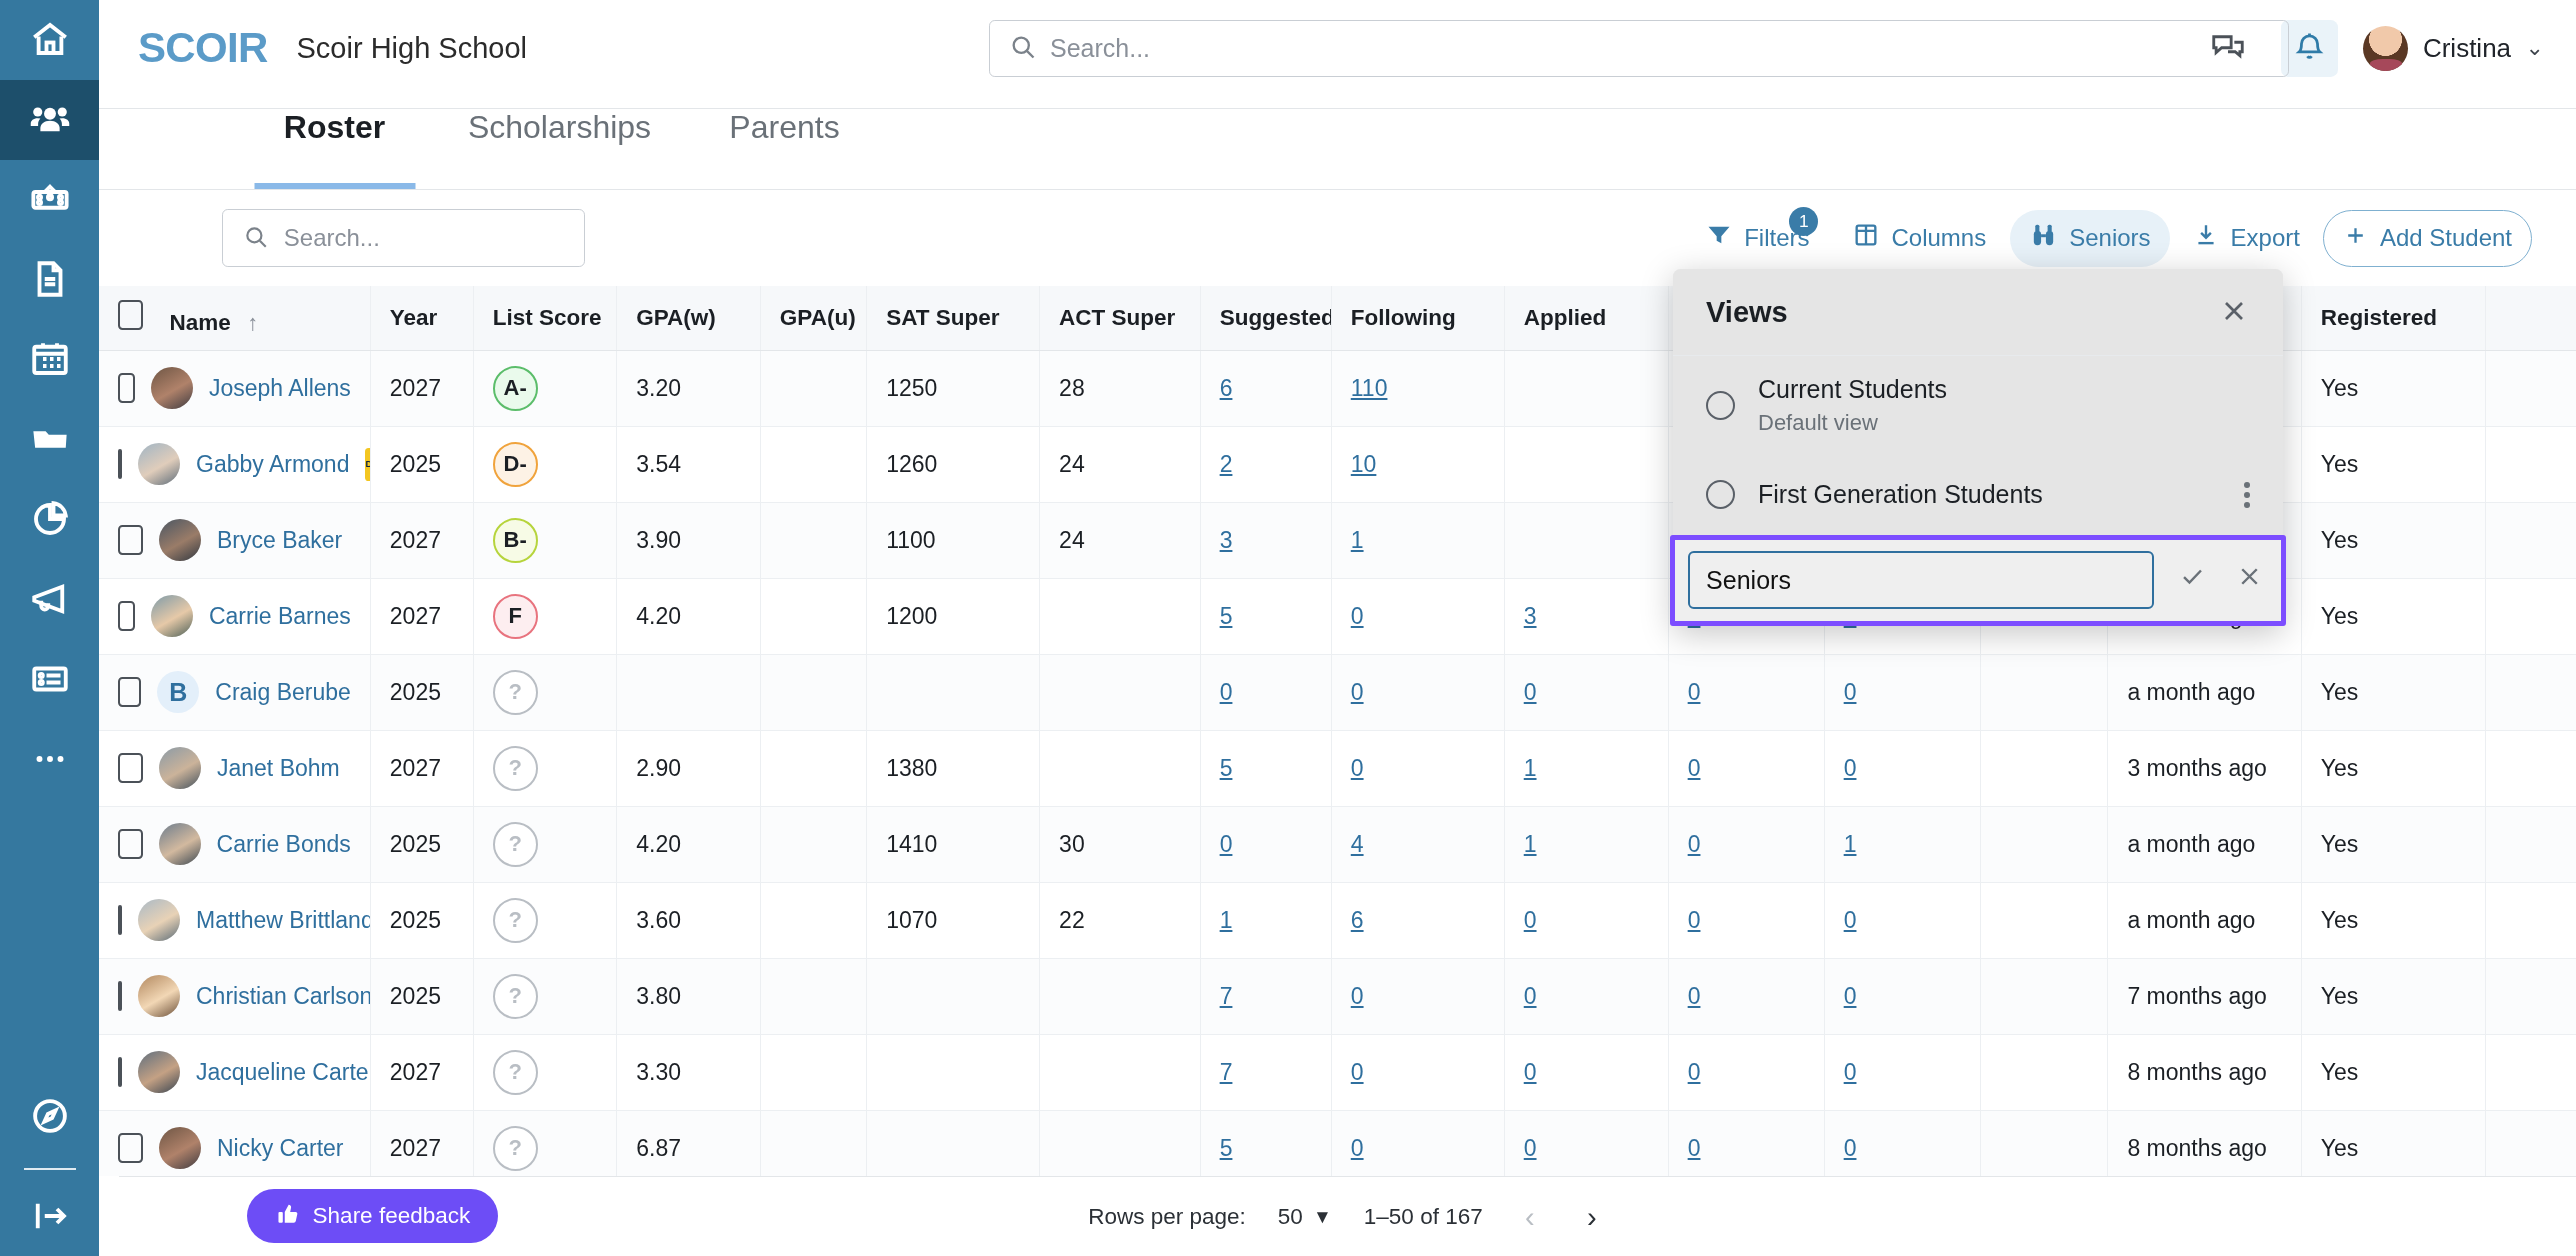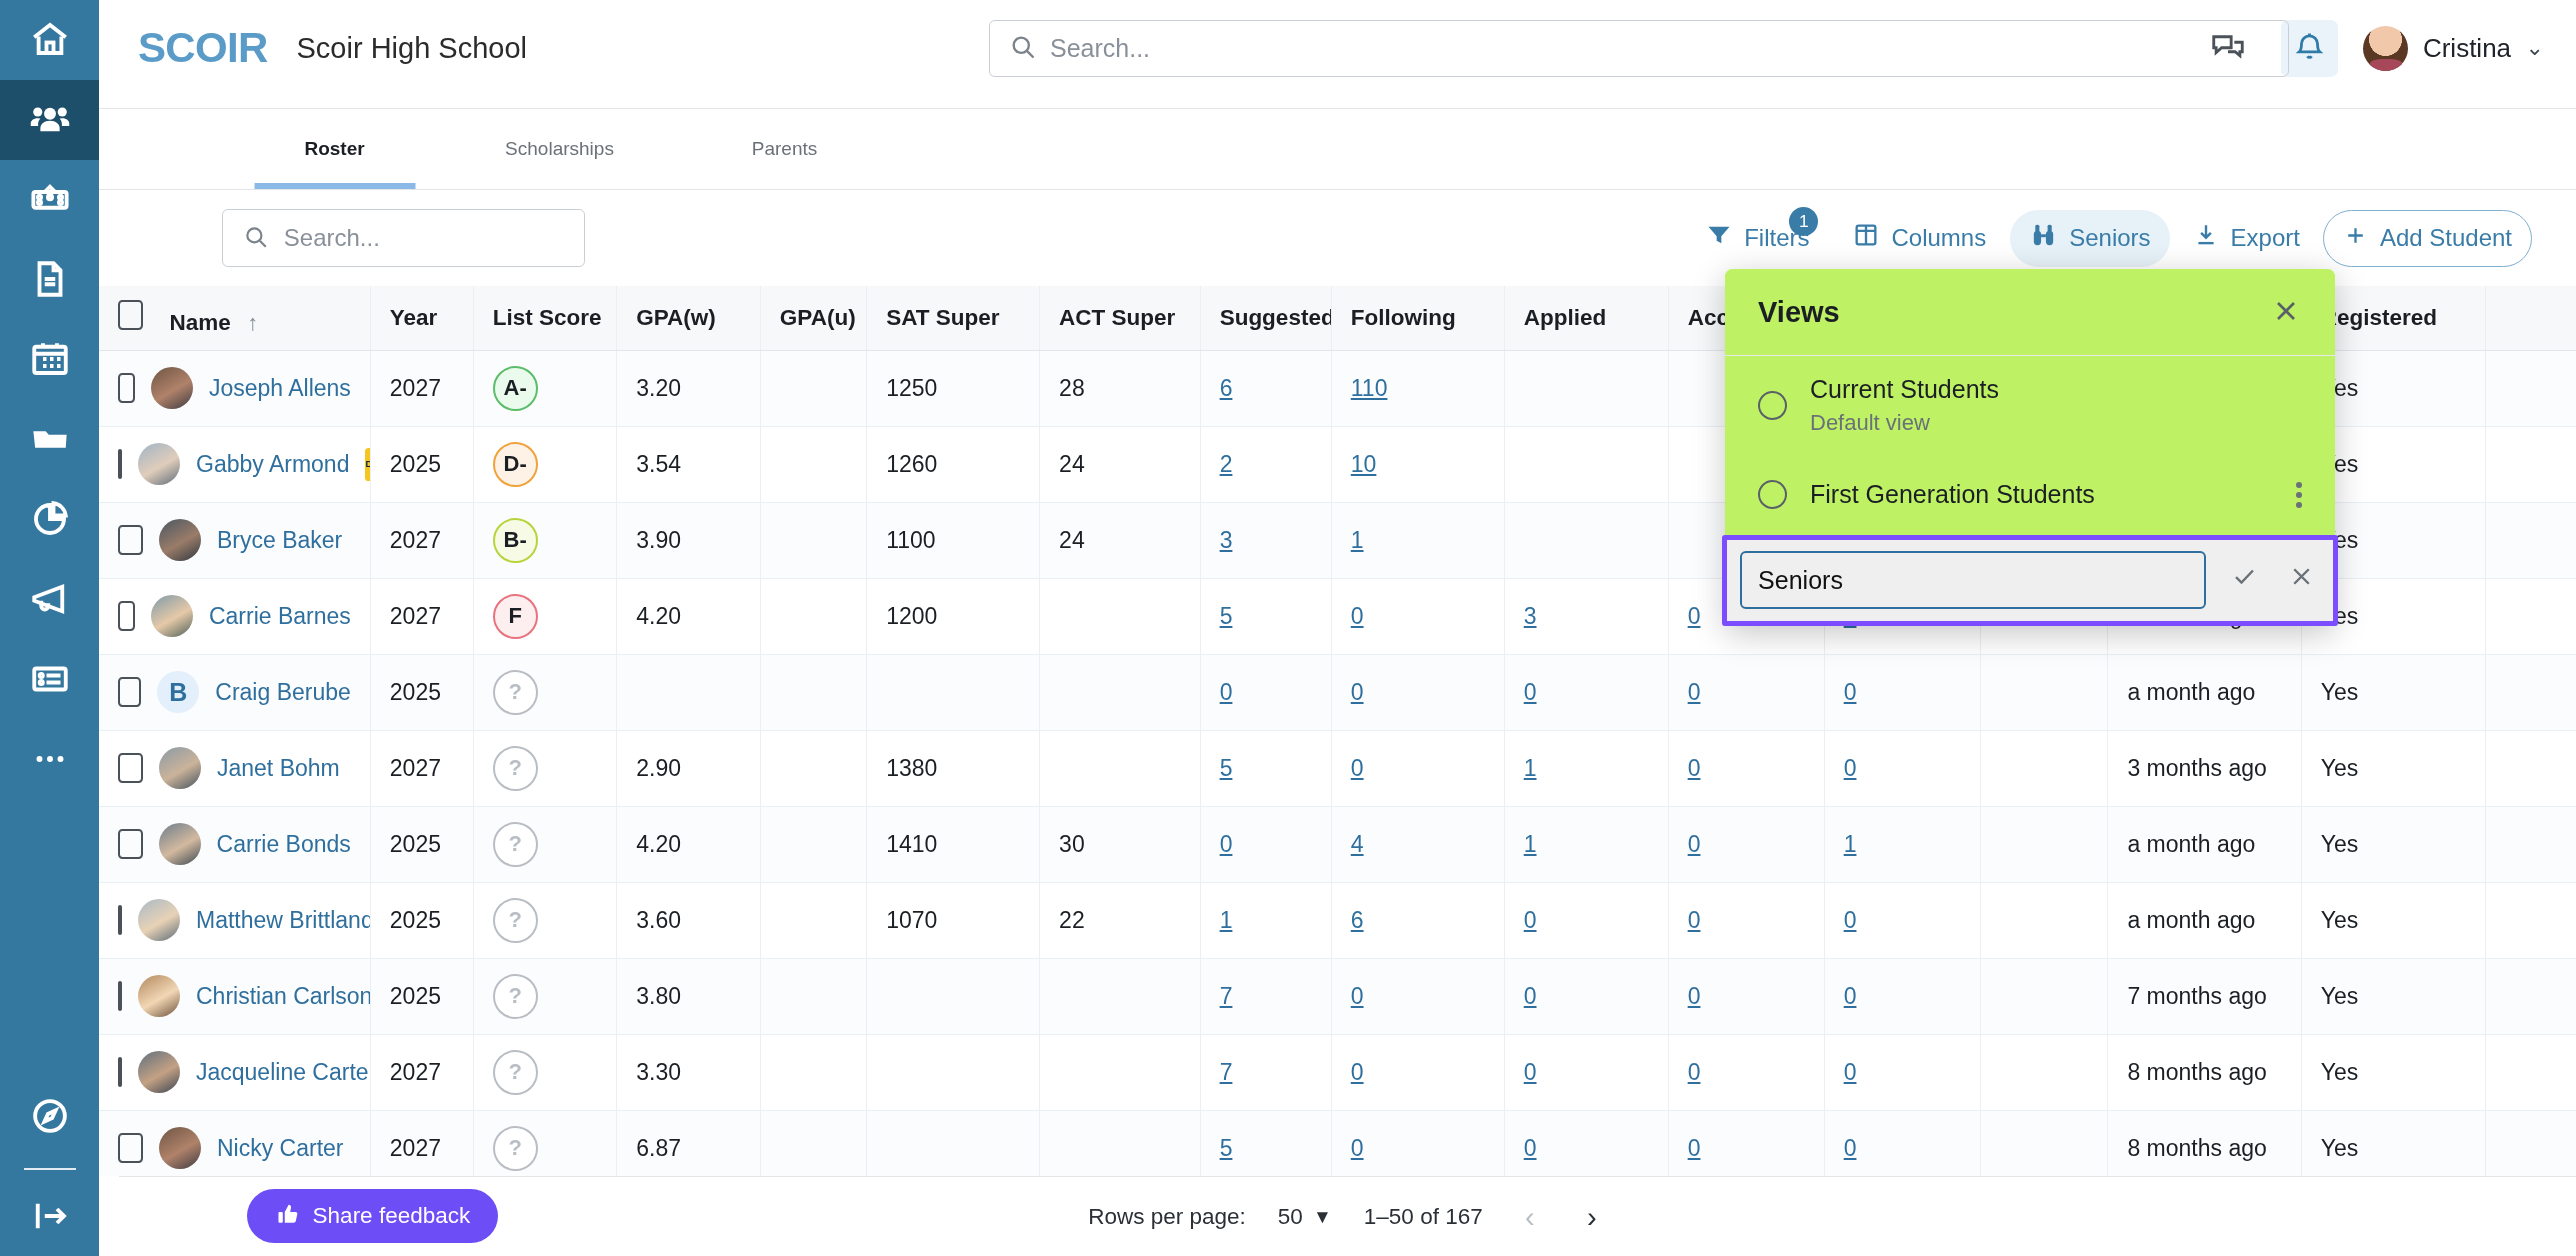--- a/index.html
+++ b/index.html
@@ -72,22 +72,22 @@
   .avatar::after{ content:""; position:absolute; left:14%; bottom:0; width:72%; height:26%; background:#a6485a; border-radius: 40% 40% 0 0;}
   .user-name { font-size: 26px; color: #20242a; }
   .caret { font-size: 22px; color: #3e444c; }
 
   
   .tabs {
     height: 81px; display: flex; align-items: stretch; gap: 0;
     border-bottom: 0.7px solid #e3e6e9; padding-left: 123px; flex: 0 0 81px;
   }
   .tab {
-    display: flex; align-items: center; justify-content: center;
-    font-size: 19px; color: #6a7178; padding: 0 0; width: 225px;
+    display: flex; align-items: flex-start; justify-content: center;
+    font-size: 32px; color: #6a7178; padding: 0 0; width: 225px;
     position: relative; cursor: pointer;
   }
   .tab.active { color: #1b1f24; font-weight: 700; }
   .tab.active::after {
     content: ""; position: absolute; bottom: 0; left: 50%; transform: translateX(-50%);
     width: 161px; height: 5.8px; background: #8ab9e8;
   }
 
   
   .toolbar {
@@ -159,22 +159,22 @@
   .pg-arrow.dim { color: #b9bec4; }
   .feedback {
     position: absolute; left: 128px; bottom: 14.5px;
     background: #6d4df6; color: #fff; border-radius: 29px;
     height: 54px; display:flex; align-items:center; gap: 11.6px;
     padding: 0 28px; font-size: 22.5px; cursor: pointer; z-index: 5;
   }
 
   
   .views-pop {
-    position: absolute; left: 1626px; top: 269px; width: 610px;
-    background: #bef264; border-radius: 7.3px;
+    position: absolute; left: 1574px; top: 269px; width: 610px;
+    background: #e5e5e5; border-radius: 7.3px;
     box-shadow: 0 7.3px 33px rgba(0,0,0,.22); z-index: 30; overflow: visible;
   }
   .vp-head {
     height: 87px; display:flex; align-items:center; padding: 0 33px;
     border-bottom: 0.7px solid #e7eaed;
   }
   .vp-title { font-size: 29px; font-weight: 700; color: #1b1f24;}
   .vp-close { margin-left: auto; cursor: pointer; }
   .vp-row {
     display: flex; align-items: center; gap: 23px; padding: 19px 33px; min-height: 80px;

